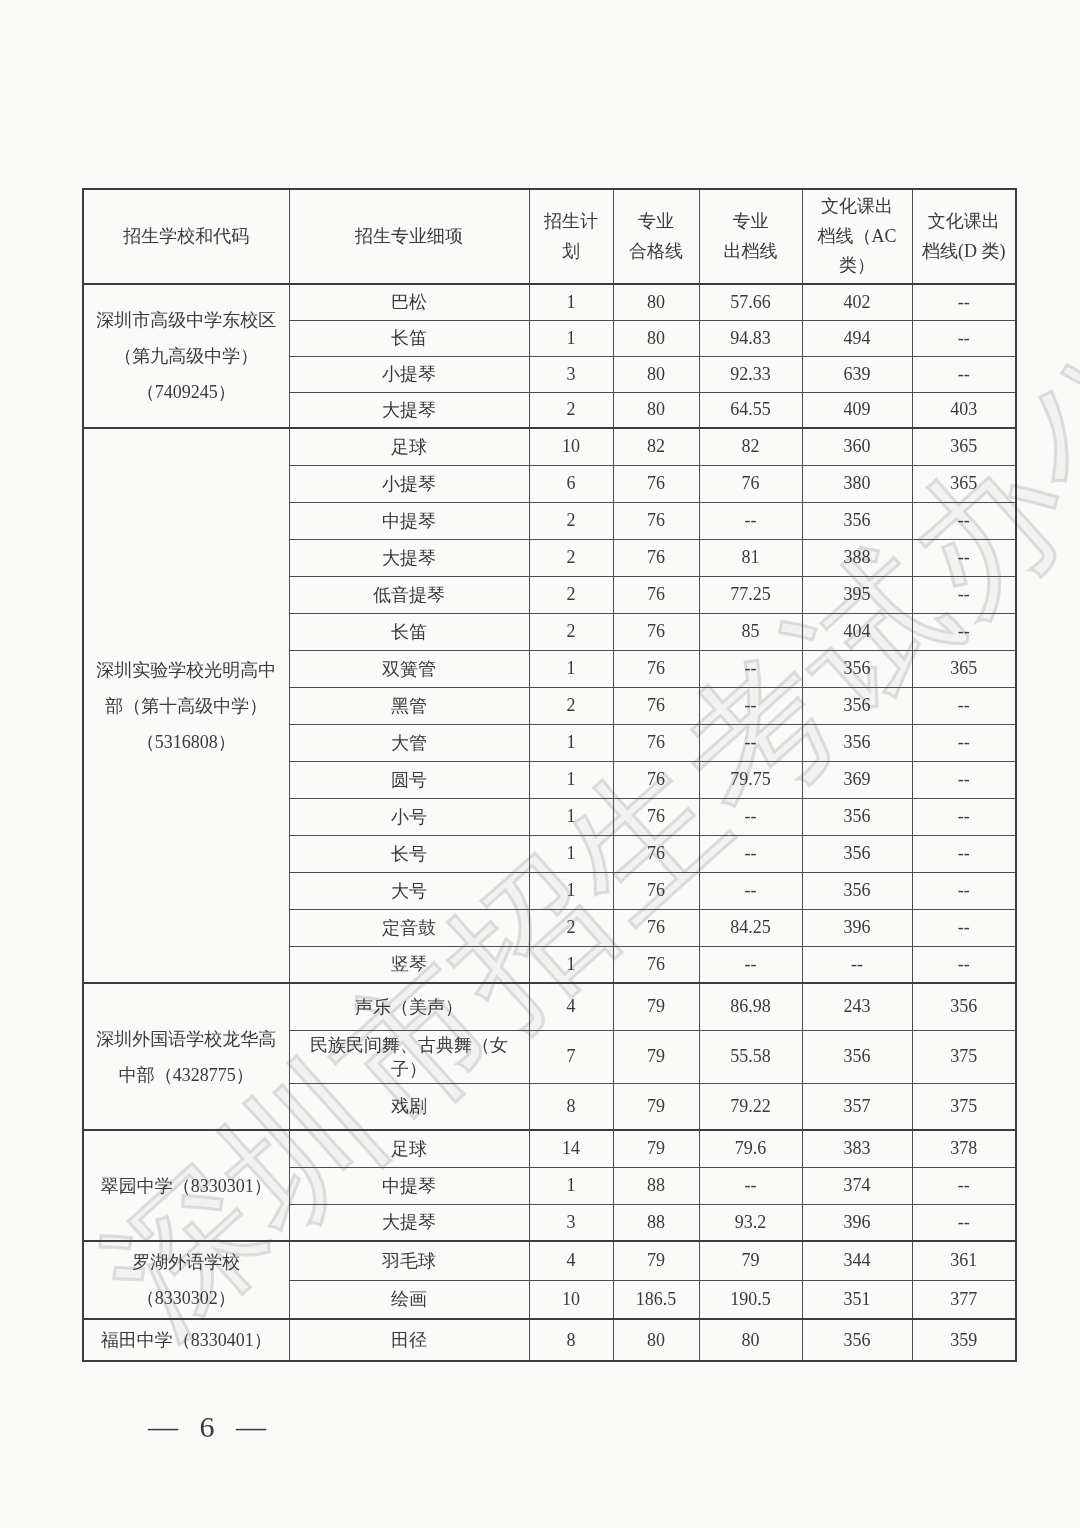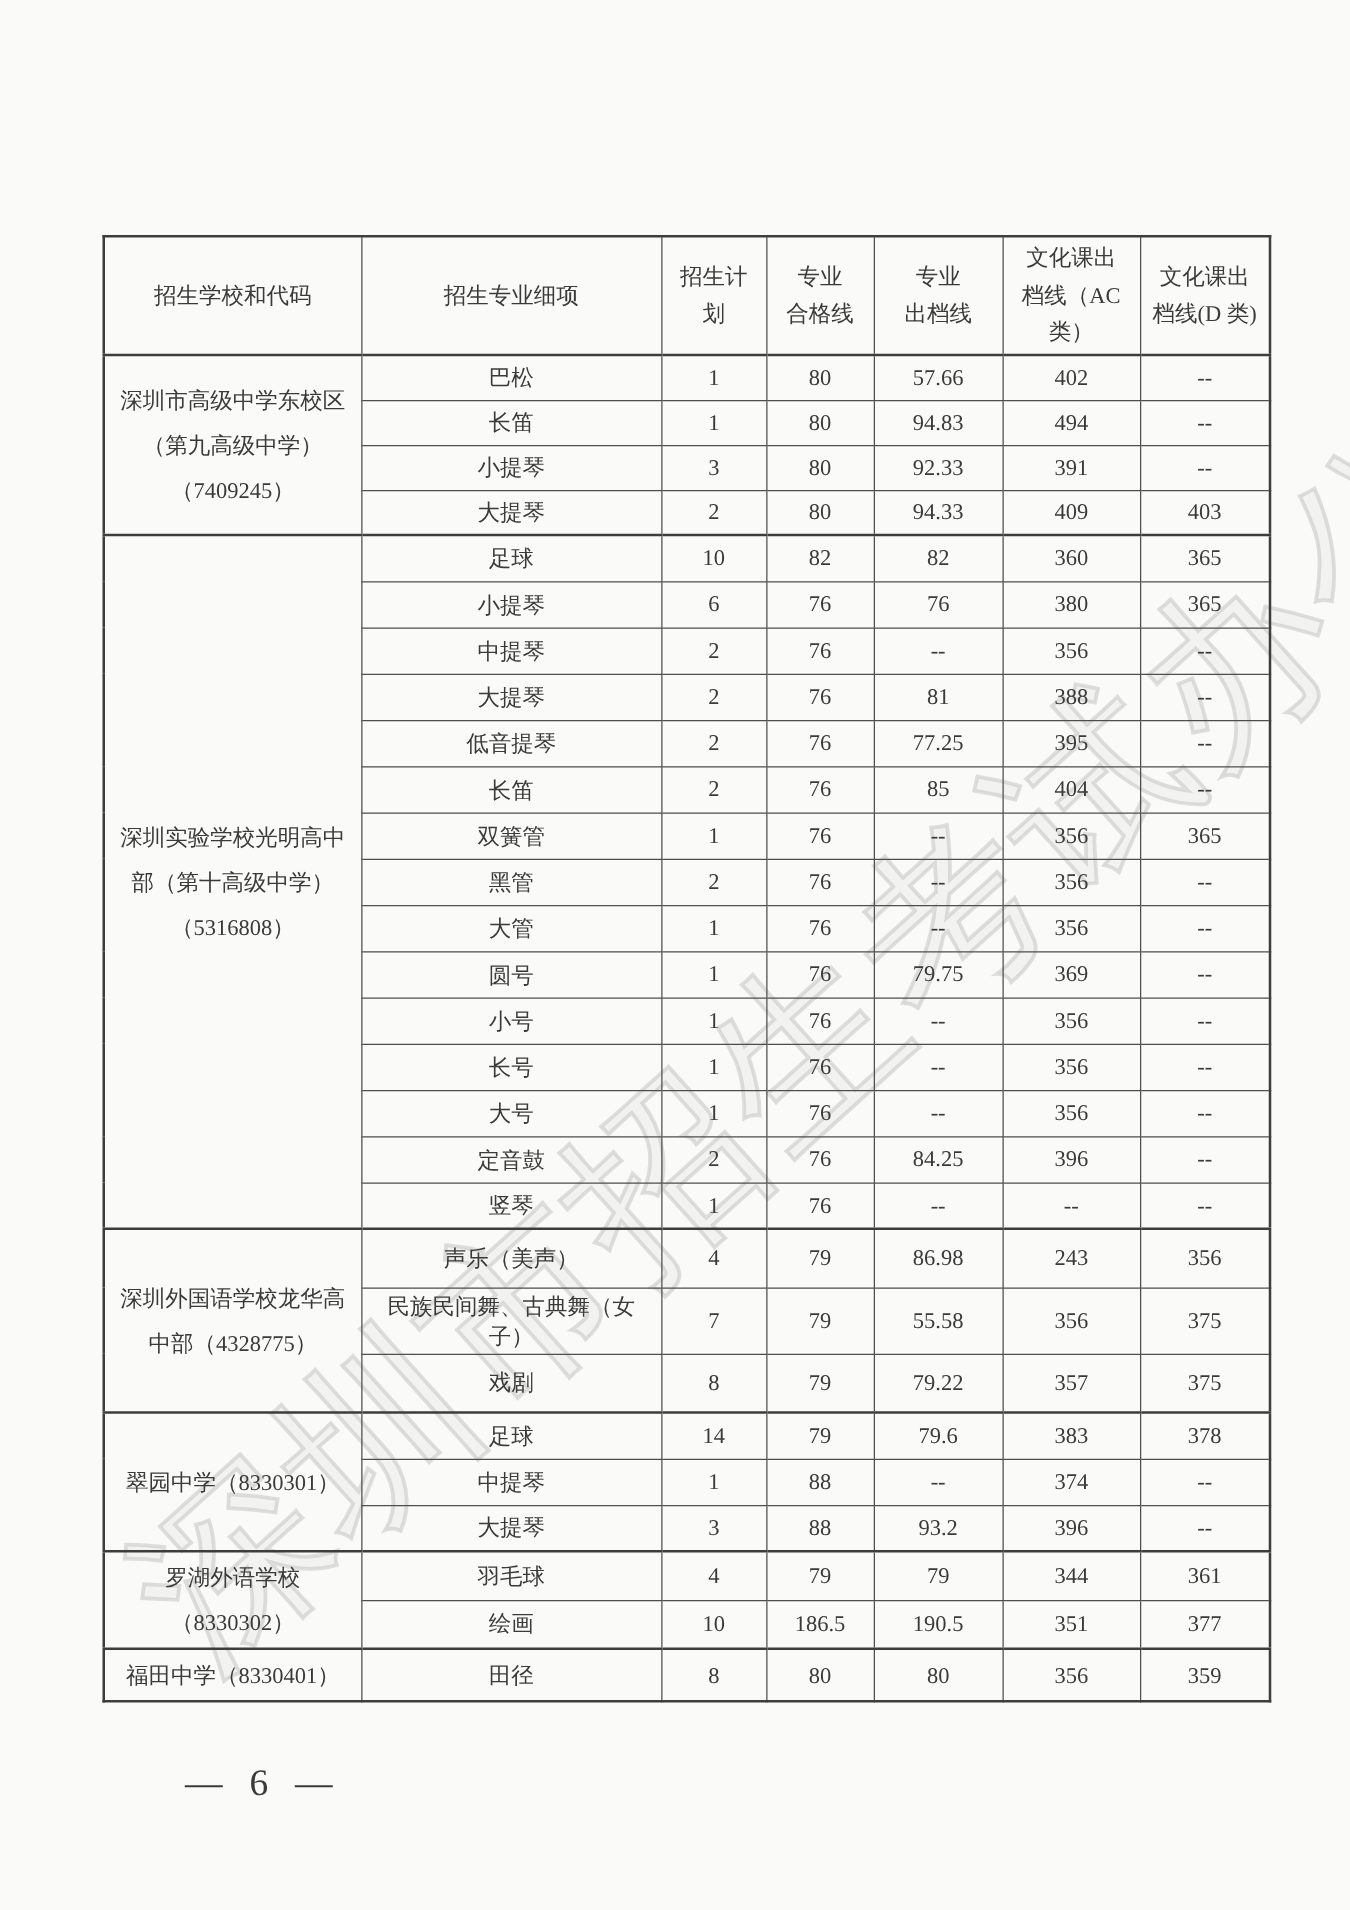--- a/index.html
+++ b/index.html
@@ -140,28 +140,28 @@
           <td>80</td>
           <td>94.83</td>
           <td>494</td>
           <td>--</td>
         </tr>
         <tr class="data-row g0">
           <td>小提琴</td>
           <td>3</td>
           <td>80</td>
           <td>92.33</td>
-          <td>391</td>
+          <td>639</td>
           <td>--</td>
         </tr>
         <tr class="data-row g0">
           <td>大提琴</td>
           <td>2</td>
           <td>80</td>
-          <td>94.33</td>
+          <td>64.55</td>
           <td>409</td>
           <td>403</td>
         </tr>
         <tr class="data-row g1 group-start">
           <td class="school-cell" rowspan="15">深圳实验学校光明高中
 部（第十高级中学）
 （5316808）</td>
           <td>足球</td>
           <td>10</td>
           <td>82</td>

